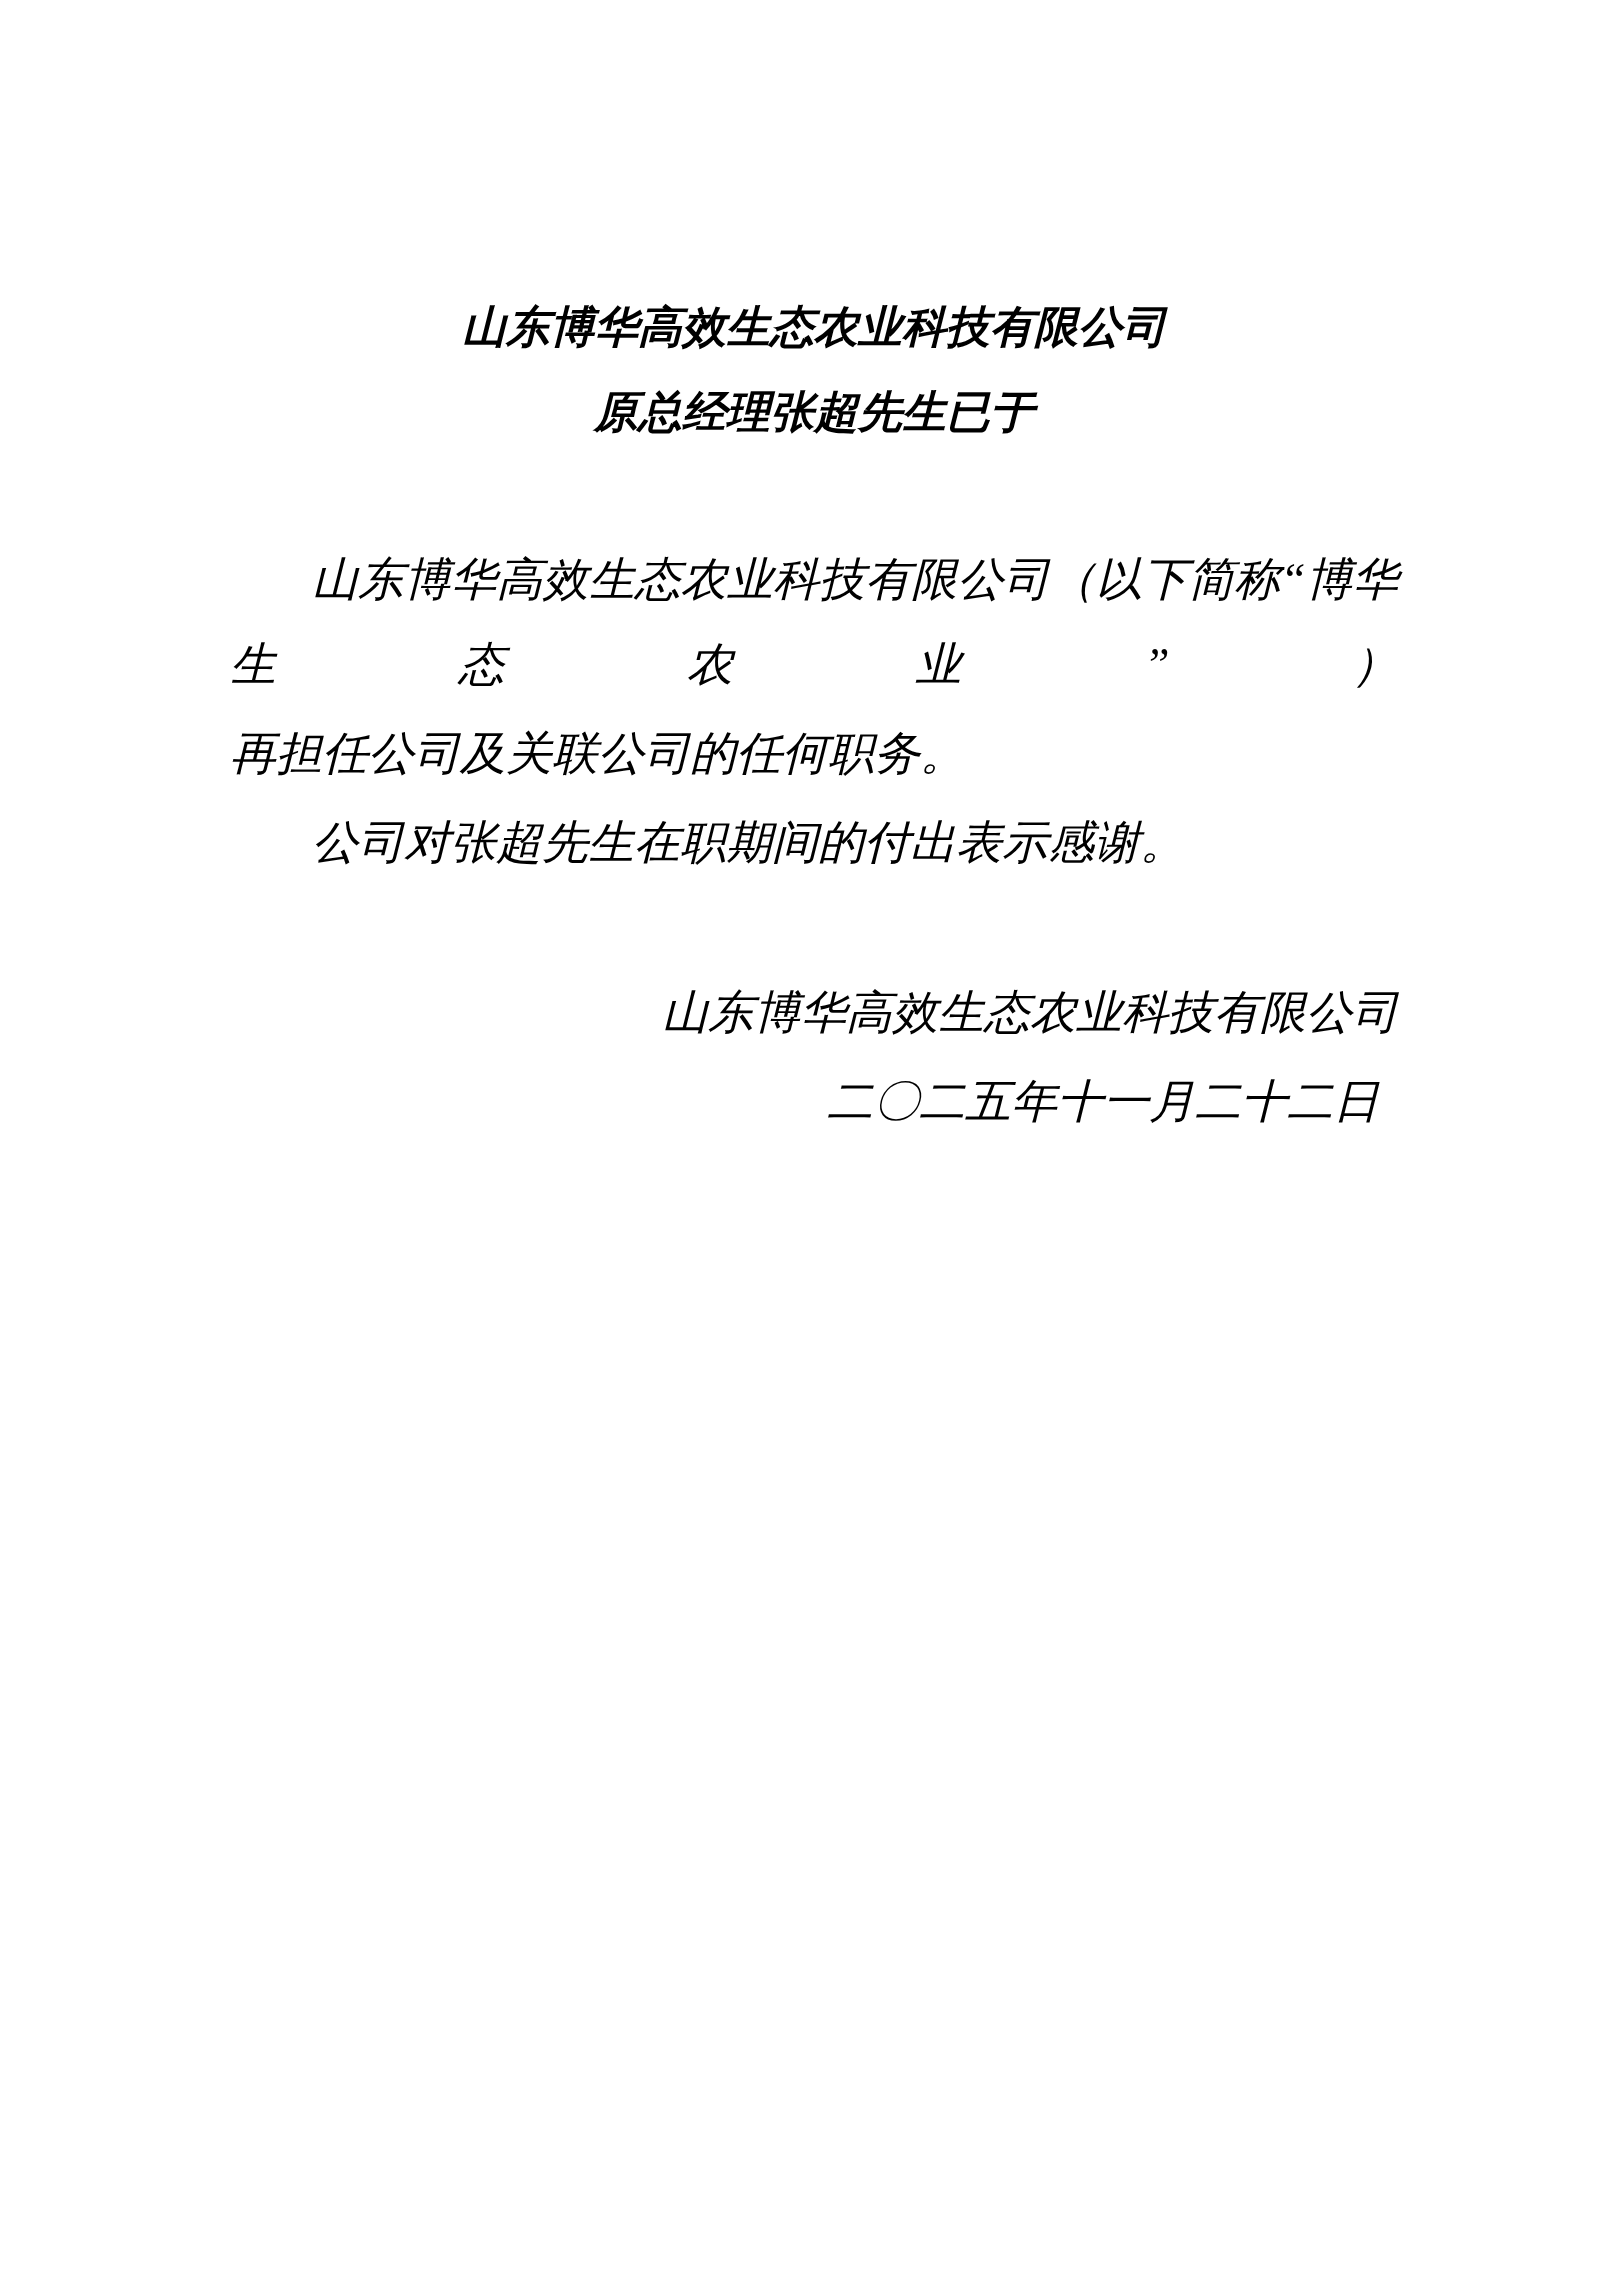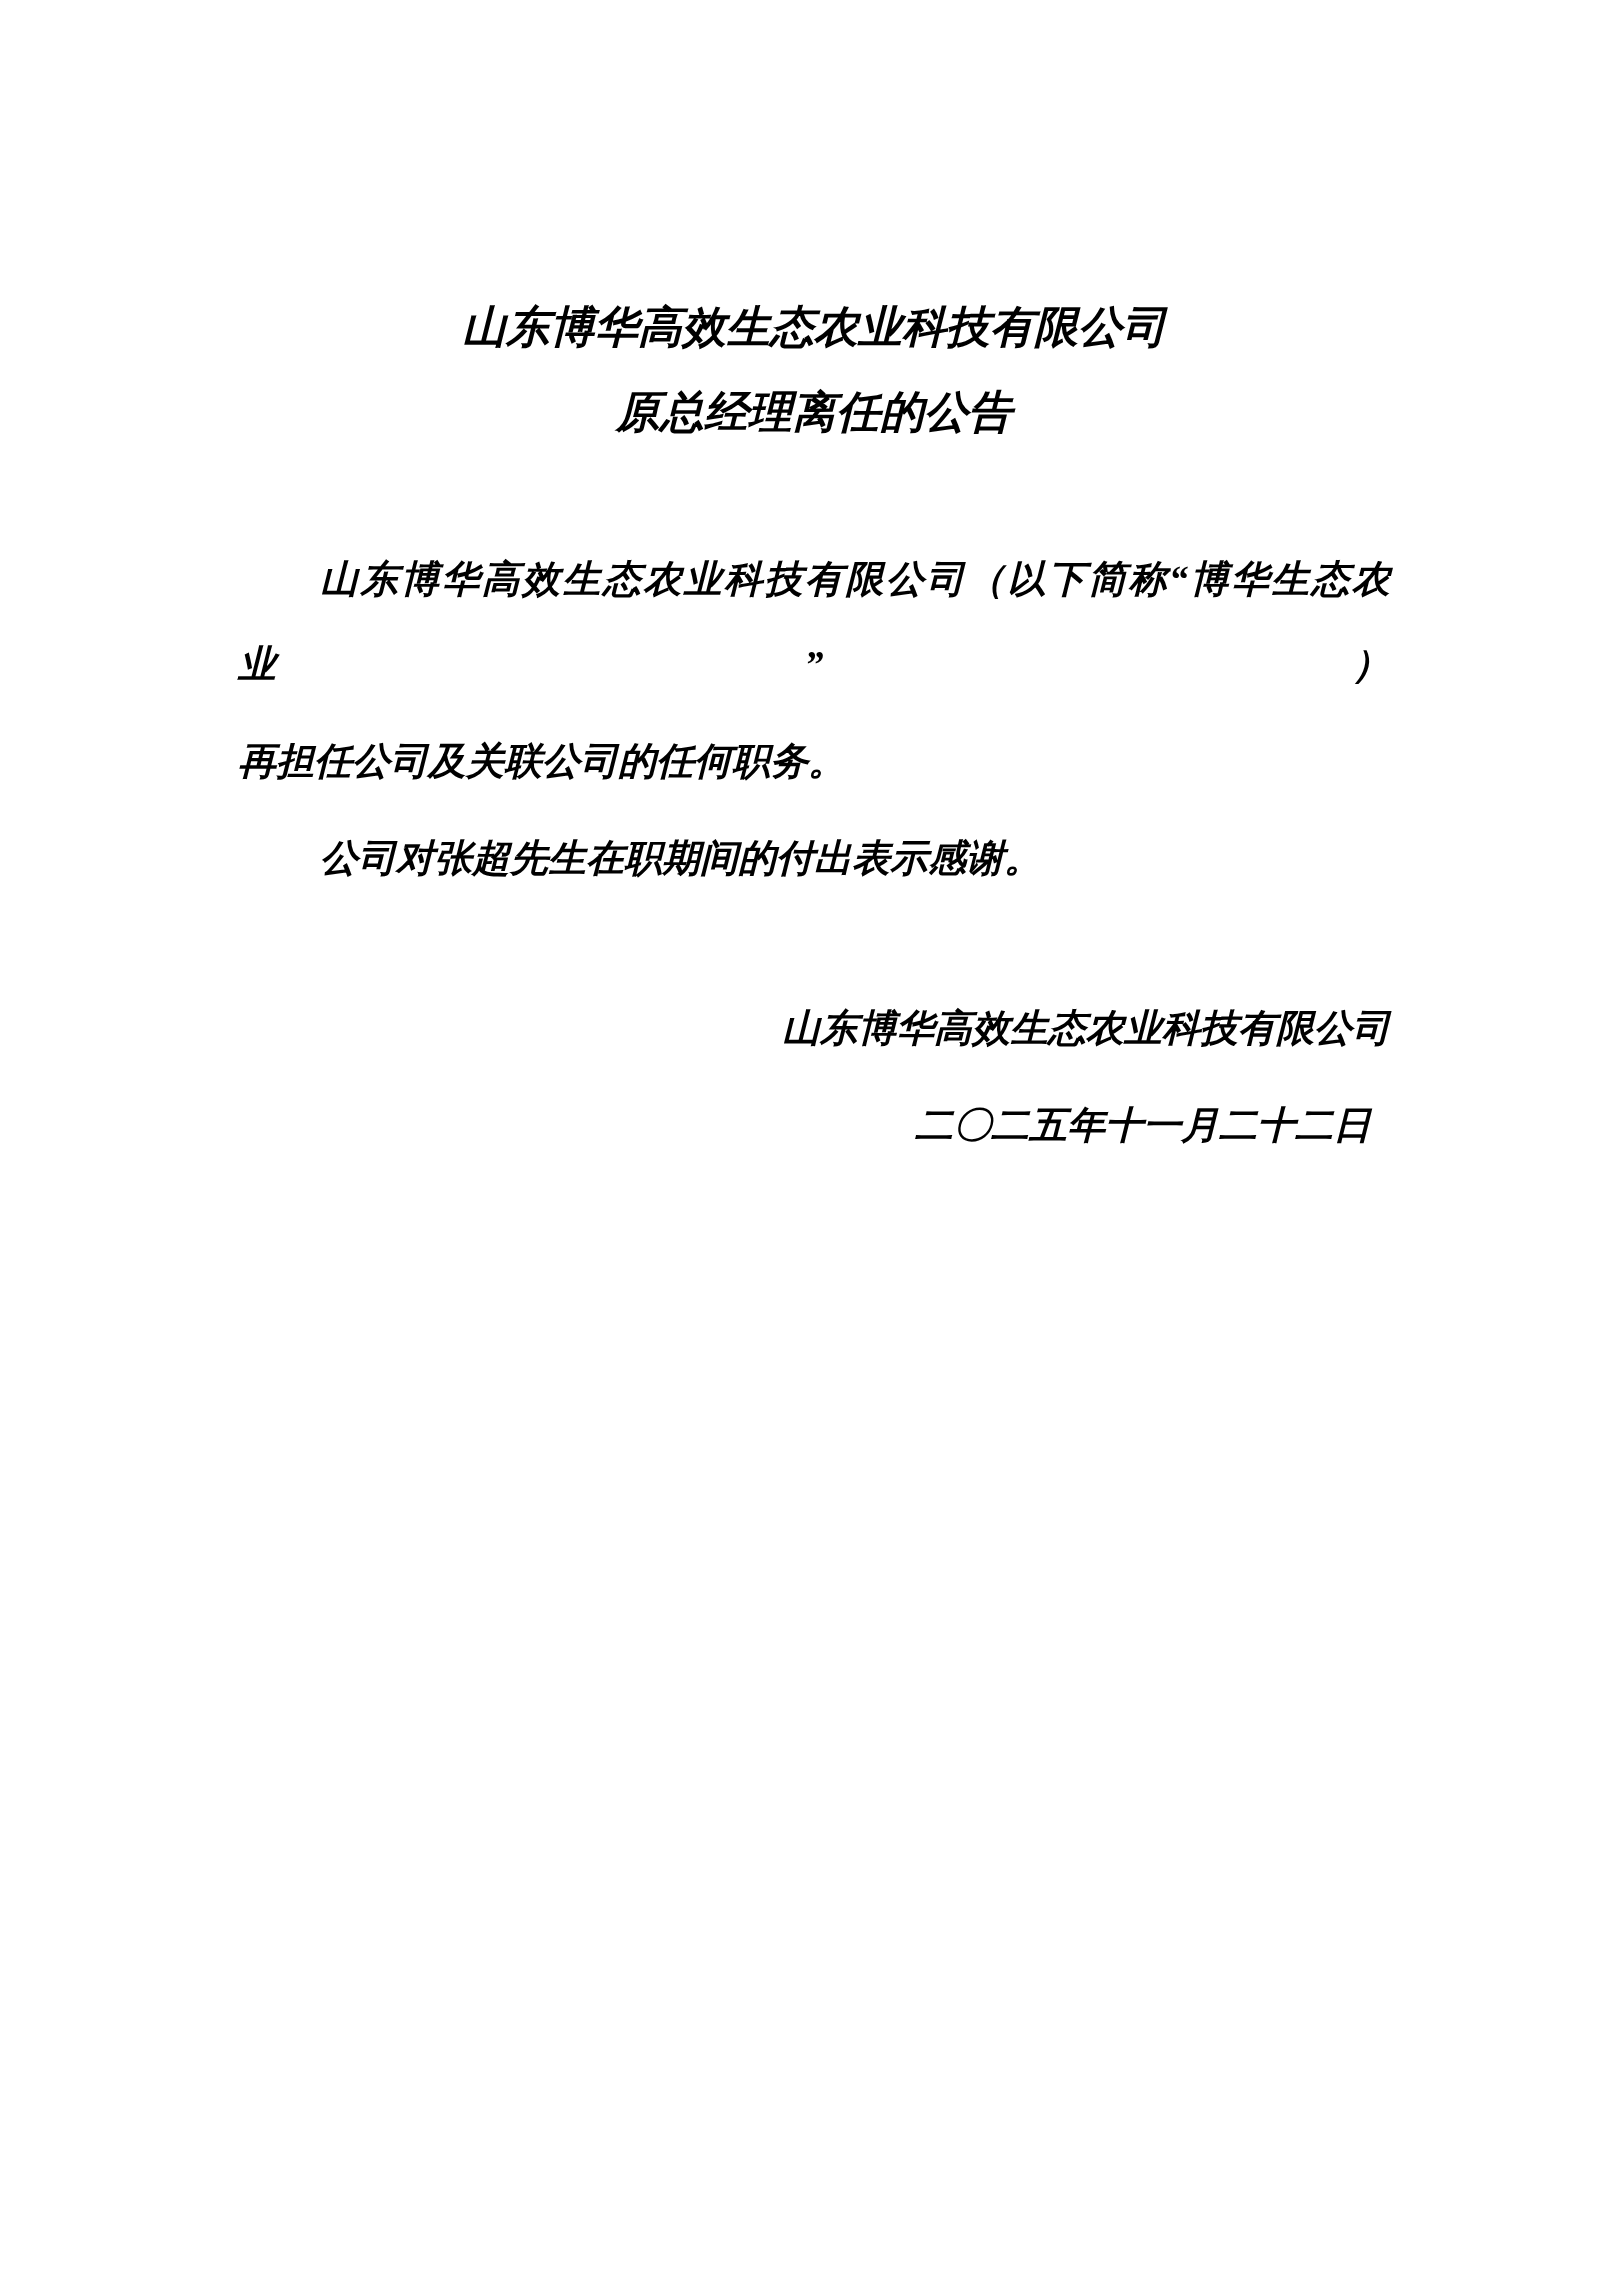--- a/index.html
+++ b/index.html
@@ -24,24 +24,23 @@
     font-size: 44px;
     font-weight: bold;
     line-height: 85px;
     text-align: center;
     white-space: nowrap;
   }
   .body-block {
     margin-top: 82px;
   }
   .line {
-    margin: 12px;
-    font-size: 38px;
+    margin: 4px;
+    font-size: 46px;
     line-height: 85px;
-    font-weight: bold;
   }
   .indent {
     text-indent: 82px;
   }
   .justify {
     text-align: justify;
     text-align-last: justify;
   }
   .signature {
     margin-top: 85px;
@@ -51,21 +50,21 @@
     padding-right: 19px;
   }
 </style>
 </head>
 <body>
 
 <div class="page">
 
   <h1 class="doc-title">山东博华高效生态农业科技有限公司</h1>
 
-  <h2 class="doc-title">原总经理离任的公告</h2>
+  <h2 class="doc-title">原总经理张超先生已于</h2>
 
   <div class="body-block">
     <p class="line indent justify">山东博华高效生态农业科技有限公司（以下简称“博华生态农业”）</p>
     <p class="line">再担任公司及关联公司的任何职务。</p>
     <p class="line indent">公司对张超先生在职期间的付出表示感谢。</p>
   </div>
 
   <div class="signature">
     <p class="line sig-company">山东博华高效生态农业科技有限公司</p>
     <p class="line sig-date">二〇二五年十一月二十二日</p>

